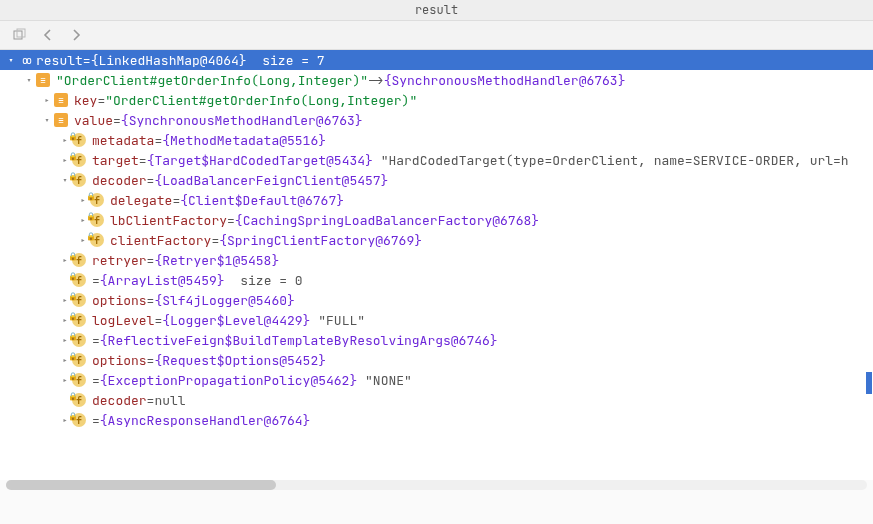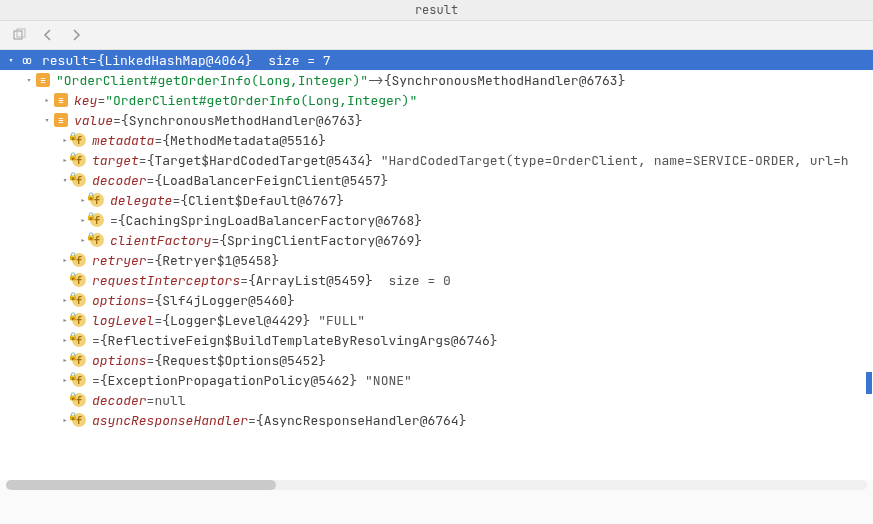--- a/index.html
+++ b/index.html
@@ -60,21 +60,21 @@
   }
   .row.selected .arrow { color: #fff; }
   .oo-icon {
     width: 16px; height: 16px;
     display: inline-flex;
     align-items:center; justify-content:center;
     font-size: 10px;
     color: #fff;
     letter-spacing: -2px;
     flex-shrink:0;
-    margin-right: 8px;
+    margin-right: 2px;
   }
   .e-icon {
     width: 14px; height: 14px;
     background: #f2a93b;
     color: #fff;
     display: inline-flex;
     align-items:center; justify-content:center;
     font-size: 10px;
     font-weight: bold;
     border-radius: 2px;
@@ -93,24 +93,24 @@
     flex-shrink:0;
     position: relative;
     margin-right: 6px;
   }
   .f-icon .lock {
     position: absolute;
     left: -4px; top: -2px;
     font-size: 8px;
     color: #c98a12;
   }
-  .name-dark { color: #9b2a2a; font-style: italic; }
+  .name-dark { color: #9b2a2a; }
   .name-green { color: #0f8a37; }
   .na { color: #555; }
-  .grey { color: #404040; }
+  .grey { color: #6d28d9; }
   .row.selected .name-dark,
   .row.selected .na,
   .row.selected .grey { color: #fff; }
   .blue-scroll {
     width:6px;height:22px;background:#3b73d1;position:absolute;right:1px;top:322px;
   }
   .container { position: relative; }
   .hscroll {
     height: 10px;
     background: #f0f0f0;
@@ -237,20 +237,21 @@
     <span class="grey">{Client$Default@6767}</span>
   </div>
 
   <div class="row">
     <span class="indent"></span>
         <span class="indent"></span>
         <span class="indent"></span>
         <span class="indent"></span>
     <span class="arrow">▸</span>
     <span class="f-icon"><span class="lock">🔒</span>f</span>
+    <span class="name-dark">lbClientFactory</span>
     <span class="na"> = </span>
     <span class="grey">{CachingSpringLoadBalancerFactory@6768}</span>
   </div>
 
   <div class="row">
     <span class="indent"></span>
         <span class="indent"></span>
         <span class="indent"></span>
         <span class="indent"></span>
     <span class="arrow">▸</span>
@@ -270,21 +271,20 @@
     <span class="na"> = </span>
     <span class="grey">{Retryer$1@5458}</span>
   </div>
 
   <div class="row">
     <span class="indent"></span>
         <span class="indent"></span>
         <span class="indent"></span>
     <span class="arrow"></span>
     <span class="f-icon"><span class="lock">🔒</span>f</span>
-    <span class="name-dark">requestInterceptors</span>
     <span class="na"> = </span>
     <span class="grey">{ArrayList@5459}</span>
     <span class="na">&nbsp;&nbsp;</span>
     <span class="na">size = 0</span>
   </div>
 
   <div class="row">
     <span class="indent"></span>
         <span class="indent"></span>
         <span class="indent"></span>
@@ -351,21 +351,20 @@
     <span class="na"> = </span>
     <span class="na">null</span>
   </div>
 
   <div class="row">
     <span class="indent"></span>
         <span class="indent"></span>
         <span class="indent"></span>
     <span class="arrow">▸</span>
     <span class="f-icon"><span class="lock">🔒</span>f</span>
-    <span class="name-dark">asyncResponseHandler</span>
     <span class="na"> = </span>
     <span class="grey">{AsyncResponseHandler@6764}</span>
   </div>
 
 </div>
 <div class="blue-scroll"></div>
 </div>
 
 <div class="hscroll">
   <div class="hthumb"></div>

